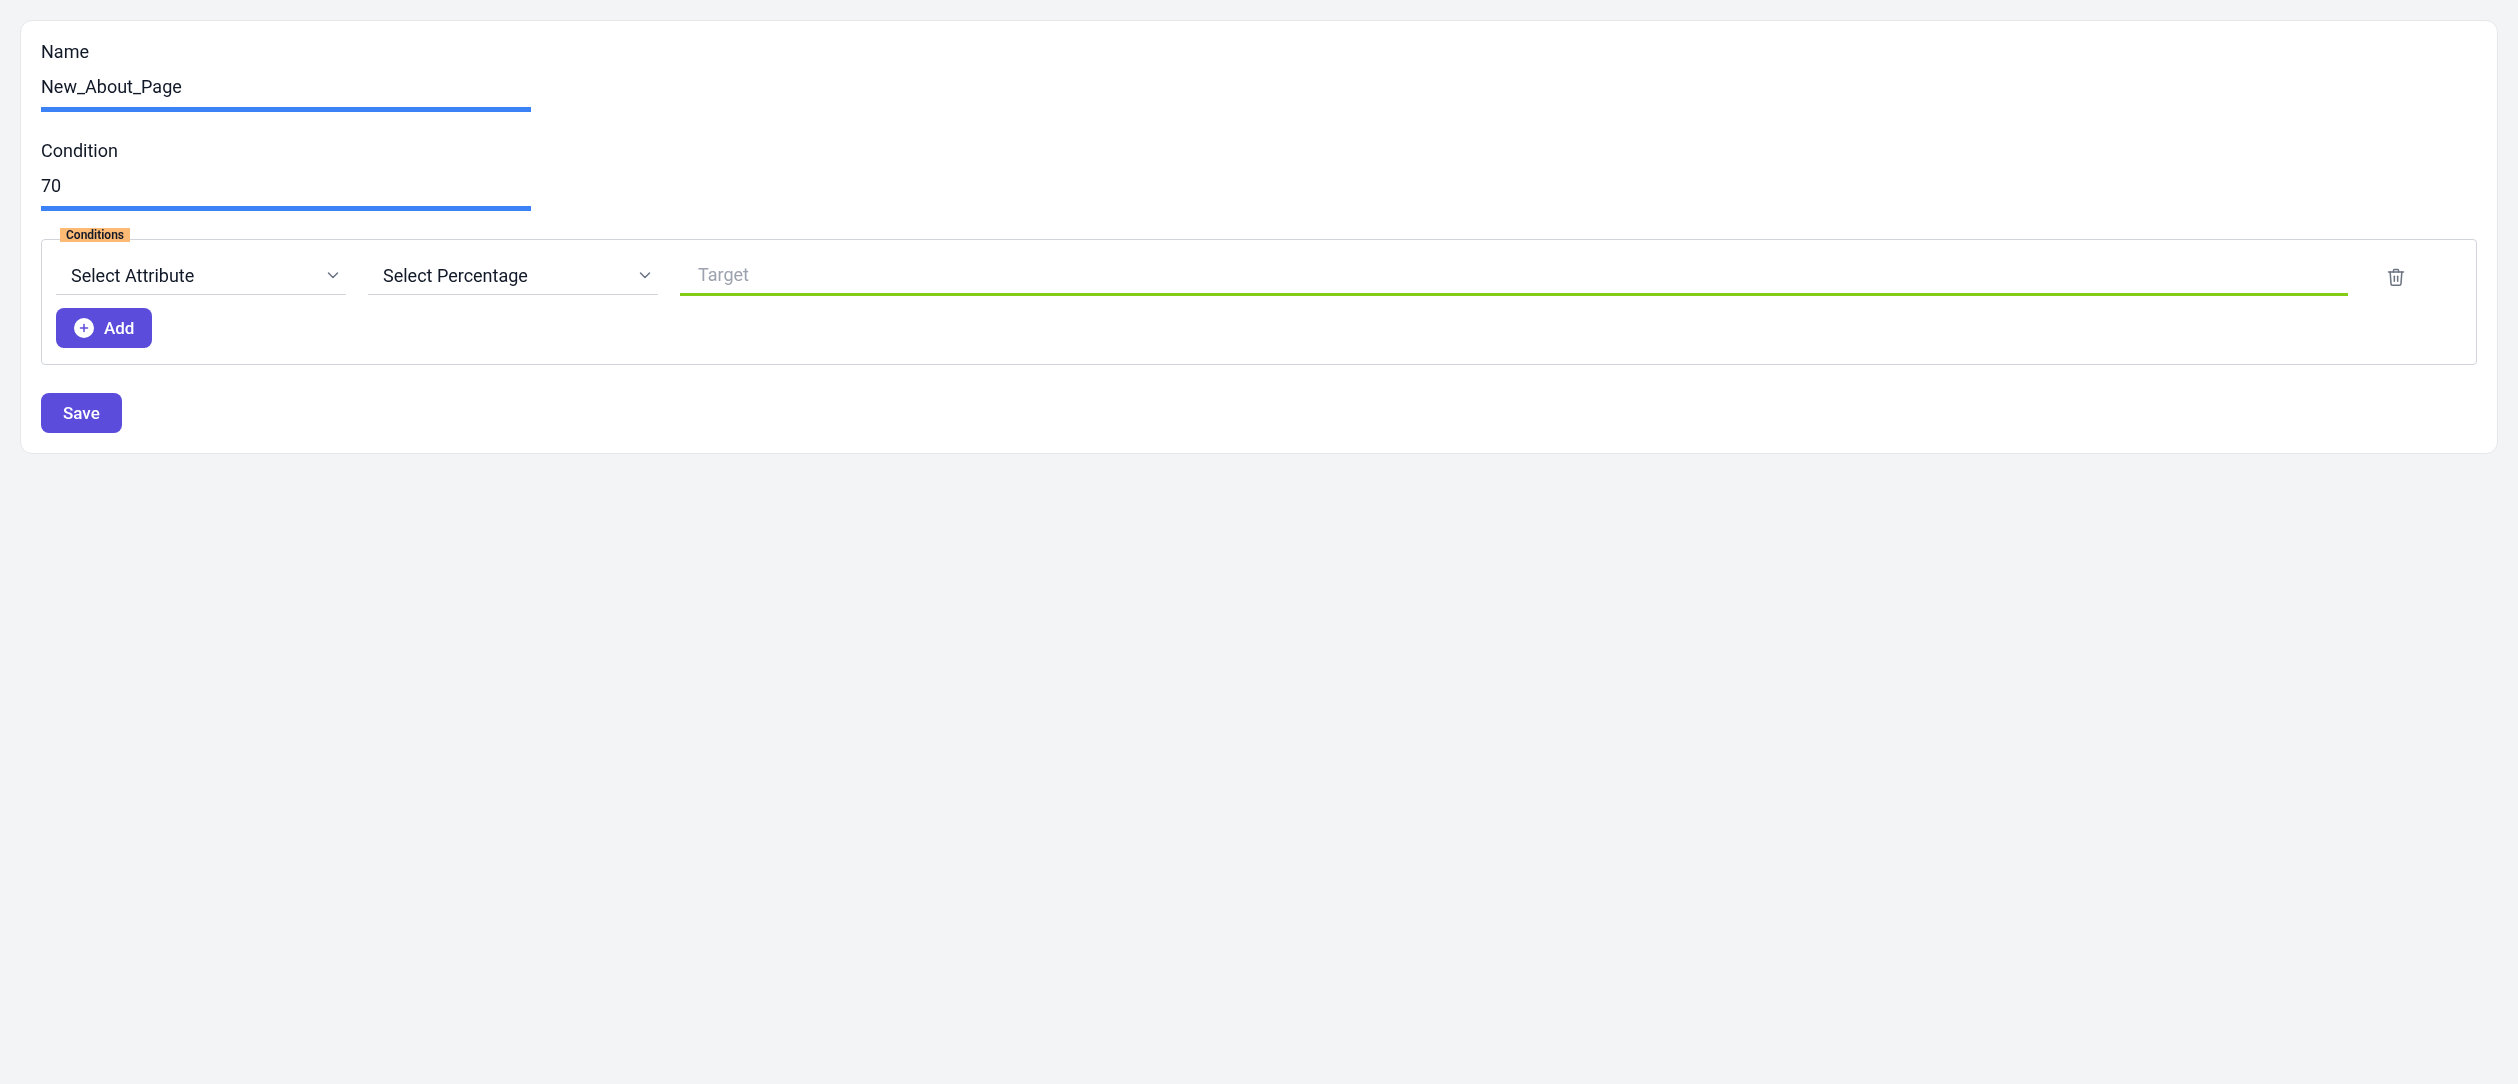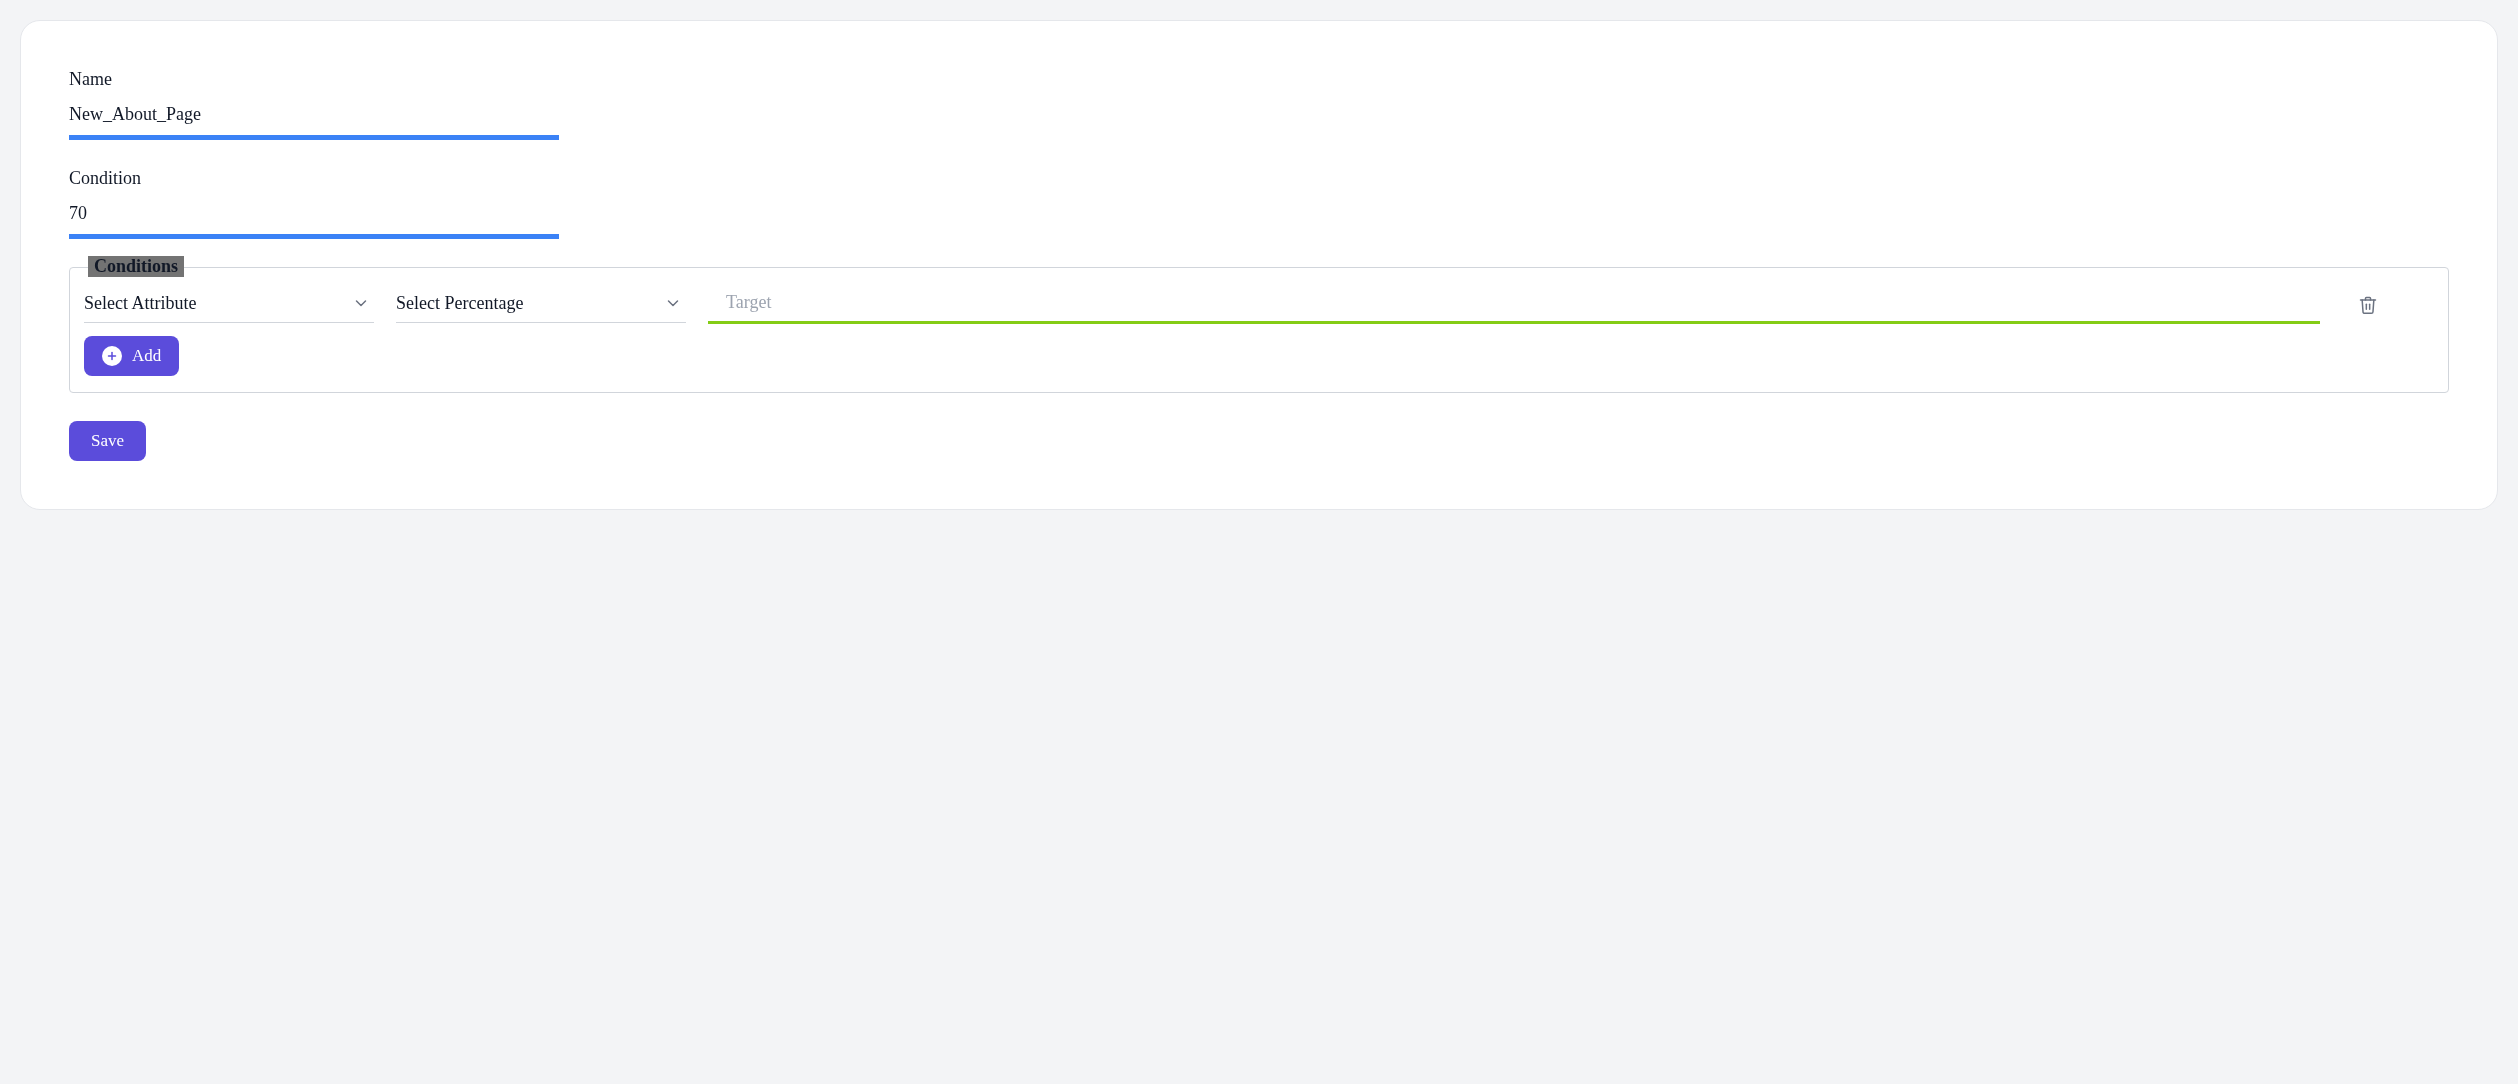--- a/index.html
+++ b/index.html
@@ -9,24 +9,23 @@
   }
   body {
     background: #f3f4f6;
     font-family: -apple-system, BlinkMacSystemFont, "Segoe UI", Roboto, Helvetica, Arial, sans-serif;
     padding: 20px;
     color: #111827;
   }
   .card {
     background: #ffffff;
     border: 1px solid #e5e7eb;
-    border-radius: 20px;
-    padding: 48px;
+    border-radius: 12px;
+    padding: 20px;
     max-width: 2518px;
-    font-family: Liberation Serif, serif;
   }
   .field {
     margin-bottom: 28px;
   }
   .field-label {
     font-size: 18px;
     font-weight: 400;
     color: #111827;
     margin-bottom: 8px;
     display: block;
@@ -52,42 +51,43 @@
     border: 1px solid #d1d5db;
     border-radius: 4px;
     padding: 18px 14px 16px 14px;
     margin-bottom: 28px;
     position: relative;
   }
   .fieldset-legend {
     position: absolute;
     top: -12px;
     left: 18px;
-    background: #737373;
+    background: #fdba74;
     padding: 0 6px;
-    font-size: 18px;
+    font-size: 12px;
     font-weight: 600;
     color: #111827;
   }
   .condition-row {
     display: flex;
     align-items: center;
     gap: 22px;
     margin-bottom: 12px;
   }
   .select-wrap {
     position: relative;
     flex: 0 0 290px;
     border-bottom: 1px solid #d1d5db;
     padding: 6px 26px 8px 0;
     cursor: pointer;
   }
   .select-value {
     font-size: 18px;
     color: #111827;
+    margin-left: 15px;
   }
   .chevron {
     position: absolute;
     right: 4px;
     top: 50%;
     transform: translateY(-60%);
     width: 18px;
     height: 18px;
     color: #6b7280;
   }

